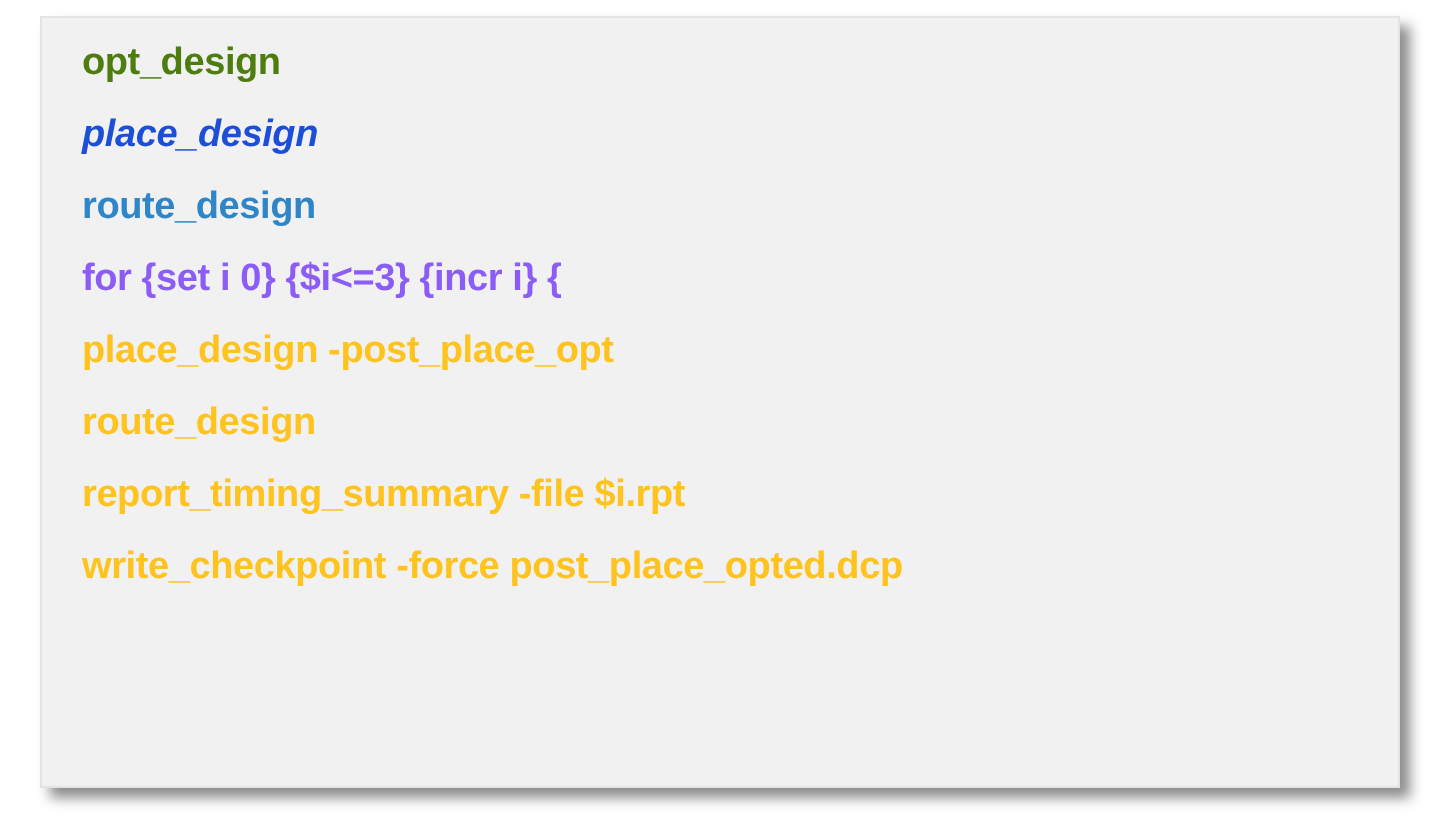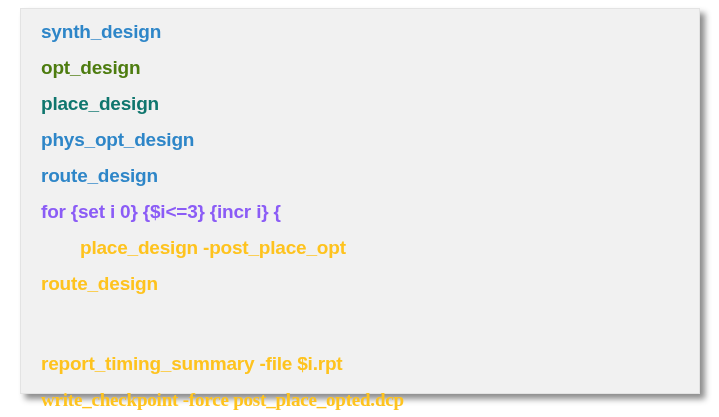--- a/index.html
+++ b/index.html
@@ -28,23 +28,21 @@
     font-weight: bold;
     line-height: 36px;
     letter-spacing: -0.2px;
     white-space: pre;
   }
 </style>
 </head>
 <body>
 
 <div class="code-panel">
-  <div class="code-line" style="color: rgb(46, 134, 200);">synth_design</div>
   <div class="code-line" style="color: #4d7c0f;">opt_design</div>
-  <div class="code-line" style="color: #0f766e;">place_design</div>
-  <div class="code-line" style="color: rgb(46, 134, 200);">phys_opt_design</div>
+  <div class="code-line" style="color: #1d4ed8; font-style: italic;">place_design</div>
   <div class="code-line" style="color: rgb(46, 134, 200);">route_design</div>
   <div class="code-line" style="color: #8b5cf6;">for {set i 0} {$i&lt;=3} {incr i} {</div>
-  <div class="code-line" style="color: rgb(254, 195, 30); margin-left: 39px;">place_design -post_place_opt</div>
+  <div class="code-line" style="color: rgb(254, 195, 30);">place_design -post_place_opt</div>
   <div class="code-line" style="color: rgb(254, 195, 30);">route_design</div>
-  <div class="code-line" style="color: rgb(254, 195, 30); margin-top: 44px;">report_timing_summary -file $i.rpt</div>
-  <div class="code-line" style="color: rgb(254, 195, 30); font-family: Liberation Serif, serif;">write_checkpoint -force post_place_opted.dcp</div>
+  <div class="code-line" style="color: rgb(254, 195, 30);">report_timing_summary -file $i.rpt</div>
+  <div class="code-line" style="color: rgb(254, 195, 30);">write_checkpoint -force post_place_opted.dcp</div>
 </div>
 
 </body></html>

